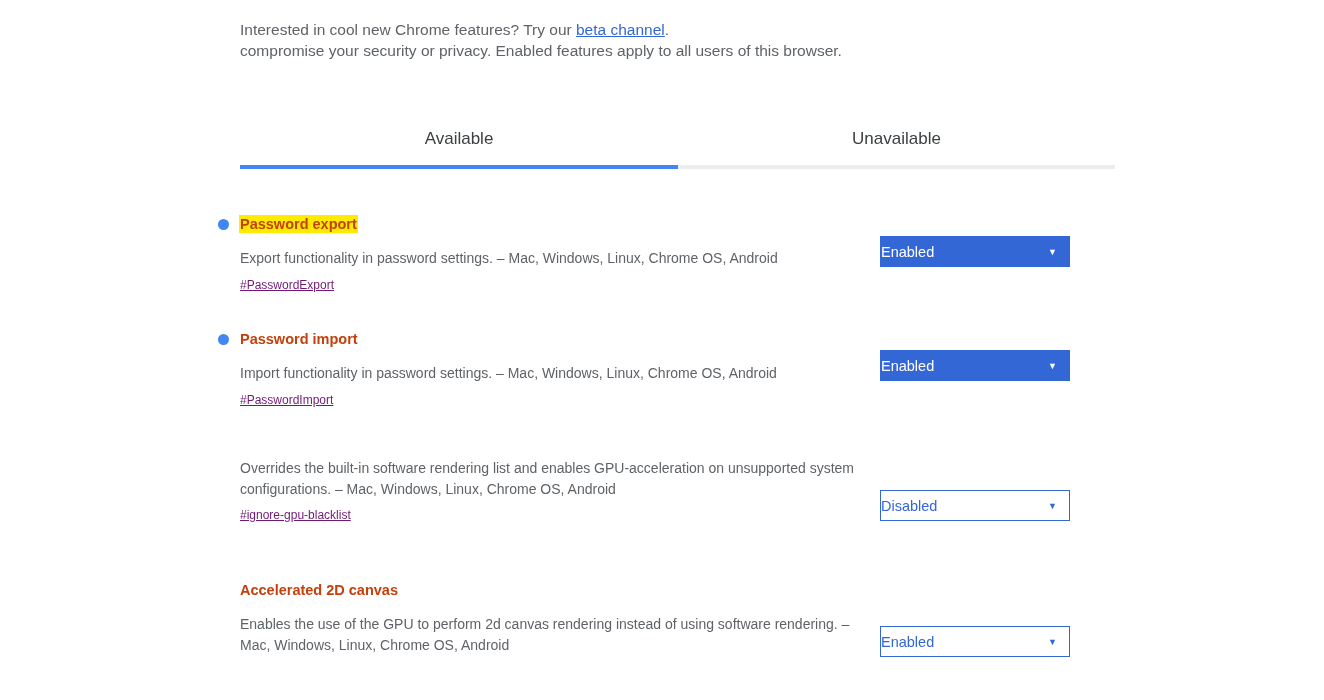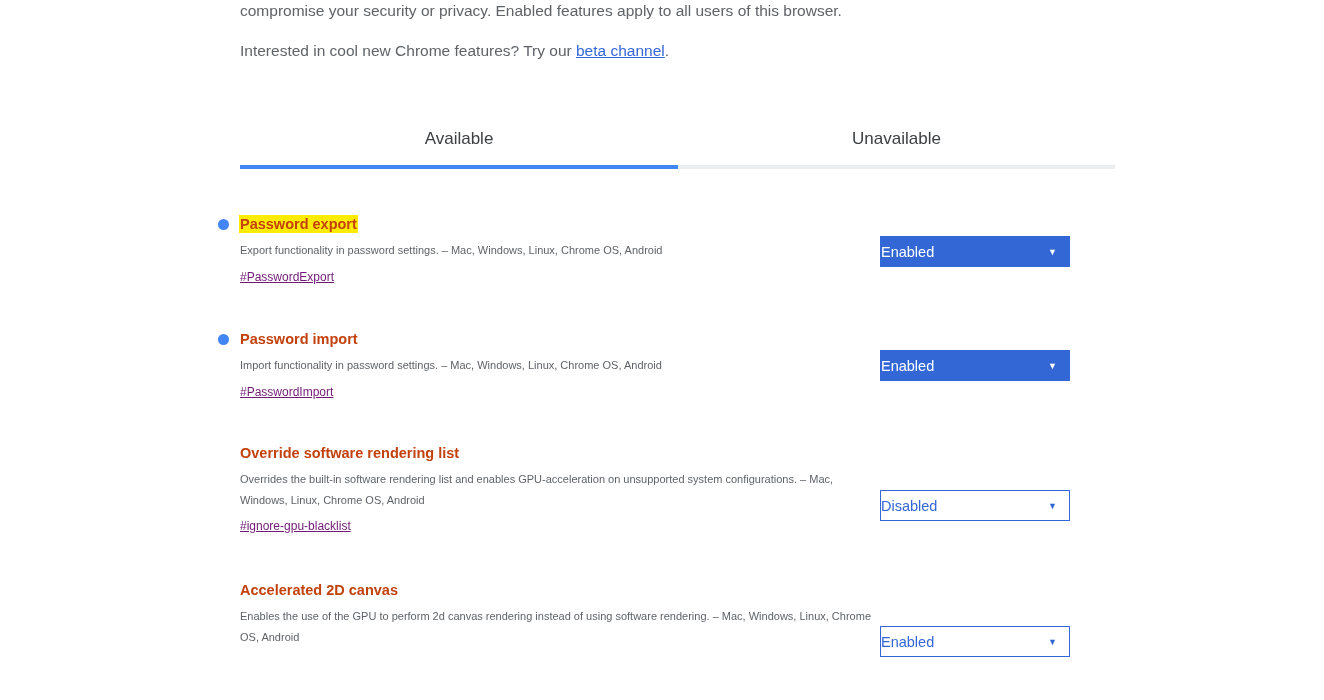--- a/index.html
+++ b/index.html
@@ -123,24 +123,24 @@
     line-height: 19px;
     display: inline;
   }
   .flag-title.hl {
     background: #ffeb00;
     box-shadow: 0 0 0 1px #ffeb00;
   }
   .title-wrap { line-height: 19px; height: 19px; }
 
   .flag-desc {
-    font-size: 11px;
+    font-size: 14px;
     color: #5f6368;
     line-height: 20.5px;
-    margin-top: 7px;
+    margin-top: 15px;
     max-width: 640px;
   }
   .flag-hash {
     font-size: 12px;
     color: #701a75;
     line-height: 20.5px;
     text-decoration: underline;
     cursor: pointer;
     display: inline-block;
     margin-top: 6px;
@@ -185,22 +185,22 @@
   .flag-select.s1 { top: 35px; }
   .flag-select.s2 { top: 61px; }
   .flag-select.s3 { top: 60px; }
 </style>
 </head>
 <body>
 
 <div class="page">
 
   <div class="intro">
+    <div class="intro-line second"><span>Interested in cool new Chrome features? Try our </span><span class="beta-link">beta channel</span><span>.</span></div>
     <div class="intro-line first">compromise your security or privacy. Enabled features apply to all users of this browser.</div>
-    <div class="intro-line second"><span>Interested in cool new Chrome features? Try our </span><span class="beta-link">beta channel</span><span>.</span></div>
   </div>
 
   <div class="tabs">
     <div class="tab tab-unavailable">Unavailable</div>
     <div class="tab tab-available">Available</div>
     <div class="tab-underline-track"></div>
     <div class="tab-underline-active"></div>
   </div>
 
   <div class="flags">
@@ -230,21 +230,20 @@
       <div class="select-cell">
         <div class="flag-select modified s1">
           <span>Enabled</span>
           <span class="sel-arrow">▼</span>
         </div>
       </div>
     </div>
 
     <div class="flag-row r2">
       <div class="flag-text">
-        <div class="title-wrap"><span class="flag-title">Override software rendering list</span></div>
         <div class="flag-desc">Overrides the built-in software rendering list and enables GPU-acceleration on unsupported system configurations. – Mac, Windows, Linux, Chrome OS, Android</div>
         <span class="flag-hash">#ignore-gpu-blacklist</span>
       </div>
       <div class="select-cell">
         <div class="flag-select default s2">
           <span>Disabled</span>
           <span class="sel-arrow">▼</span>
         </div>
       </div>
     </div>

